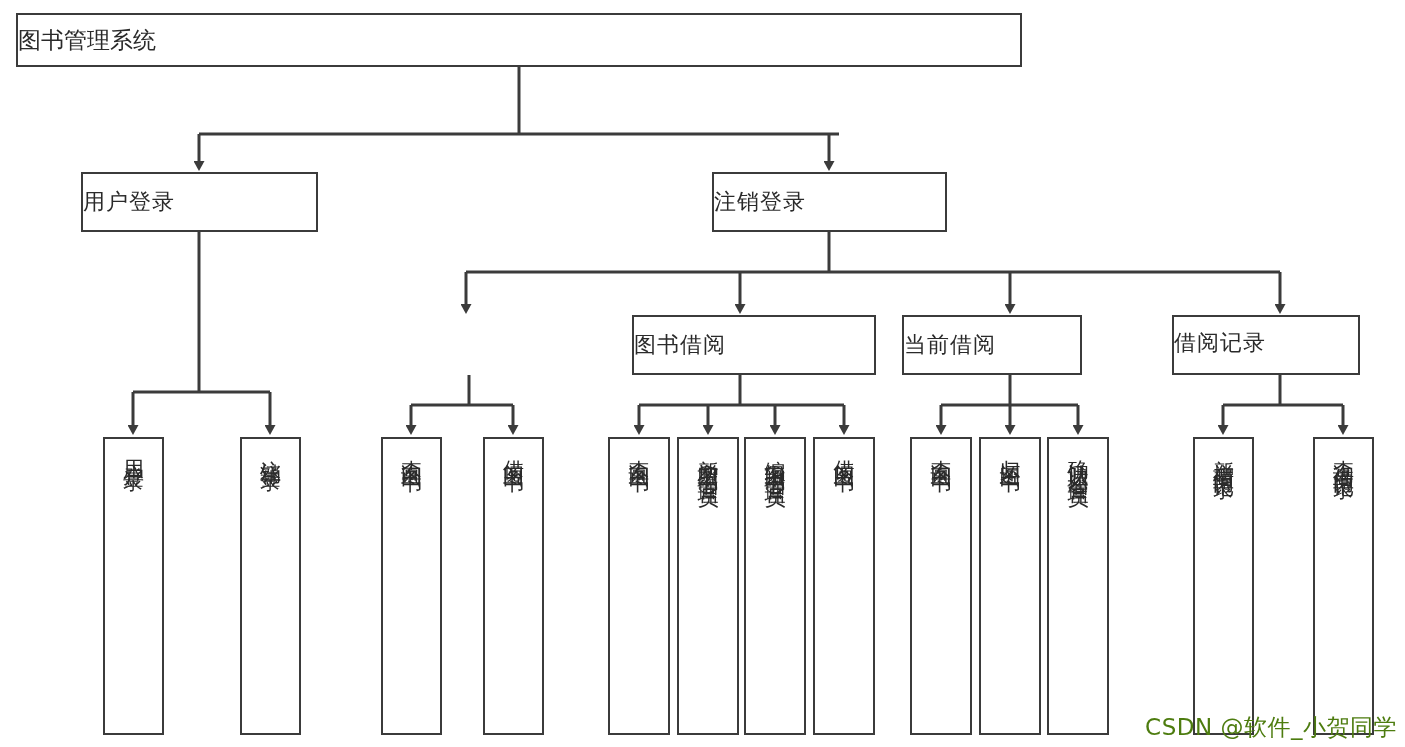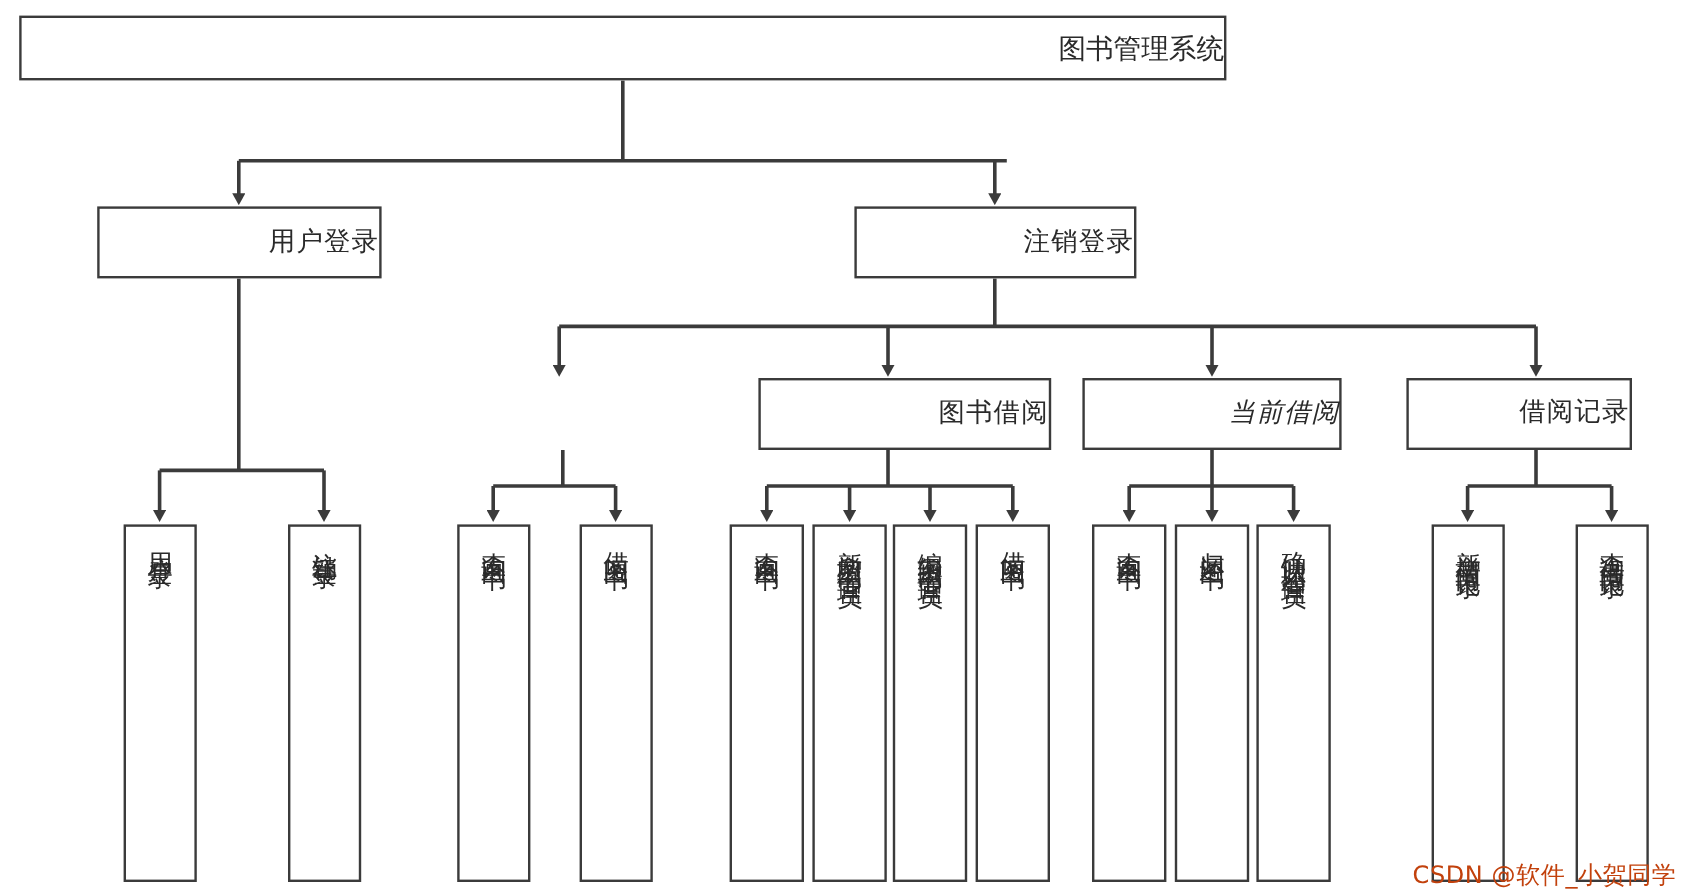--- a/index.html
+++ b/index.html
@@ -25,21 +25,21 @@
     height: 747px;
     pointer-events: none;
   }
   .node {
     position: absolute;
     box-sizing: border-box;
     background: #ffffff;
     border: 2.4px solid #3b3b3b;
     display: flex;
     align-items: center;
-    justify-content: flex-end;
+    justify-content: flex-start;
     color: #2a2a2a;
   }
   .node.h {
     font-size: 22px;
     letter-spacing: 1px;
     line-height: 1.2;
   }
   .node.root {
     font-size: 23px;
   }
@@ -54,22 +54,22 @@
     text-orientation: upright;
     letter-spacing: 4px;
     line-height: 1.05;
     white-space: nowrap;
     text-align: start;
   }
   .watermark {
     position: absolute;
     right: 8px;
     bottom: 4px;
-    font-size: 20px;
-    color: #c2410c;
+    font-size: 23px;
+    color: #4d7c0f;
     letter-spacing: 0.5px;
     white-space: nowrap;
   }
 </style>
 </head>
 <body>
 
 <div id="canvas">
 
   <svg id="wires" viewBox="0 0 1405 747" xmlns="http://www.w3.org/2000/svg">
@@ -129,21 +129,21 @@
   <div class="node h" style="left:81px; top:172px; width:237px; height:60px;">
     <span>用户登录</span>
   </div>
   <div class="node h" style="left:712px; top:172px; width:235px; height:60px;">
     <span>注销登录</span>
   </div>
 
   <div class="node h" style="left:632px; top:315px; width:244px; height:60px;">
     <span>图书借阅</span>
   </div>
-  <div class="node h" style="left:902px; top:315px; width:216px; height:60px;font-style:italic;">
+  <div class="node h" style="left:902px; top:315px; width:180px; height:60px;">
     <span>当前借阅</span>
   </div>
   <div class="node h" style="left:1172px; top:315px; width:188px; height:60px;font-family:Liberation Mono, monospace;">
     <span>借阅记录</span>
   </div>
 
   <div class="node leaf" style="left:103px; top:437px; width:61px; height:298px;">
     <span class="vtext">用户登录</span>
   </div>
   <div class="node leaf" style="left:240px; top:437px; width:61px; height:298px;">

